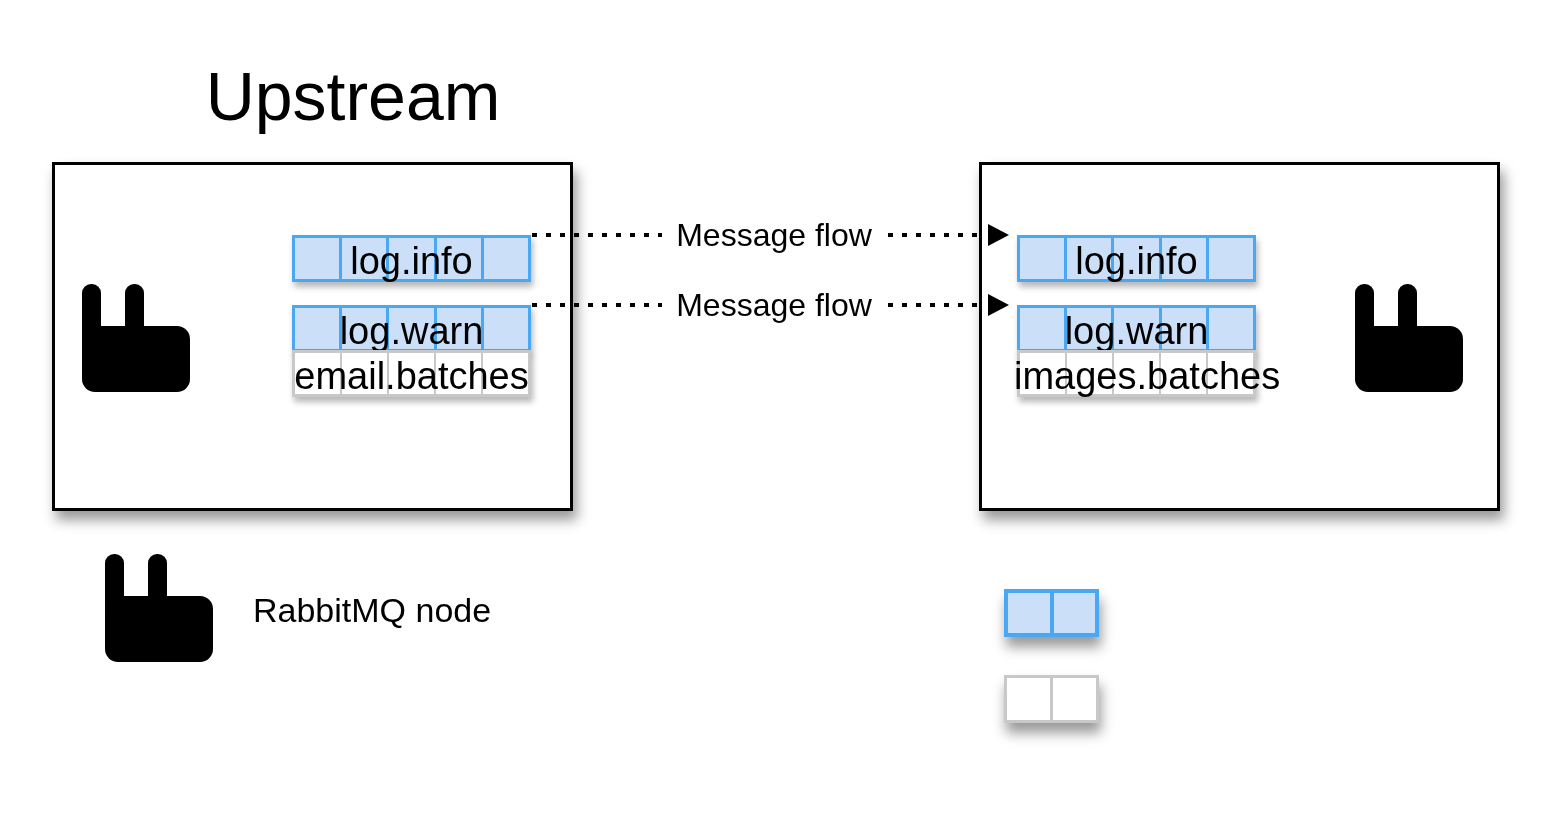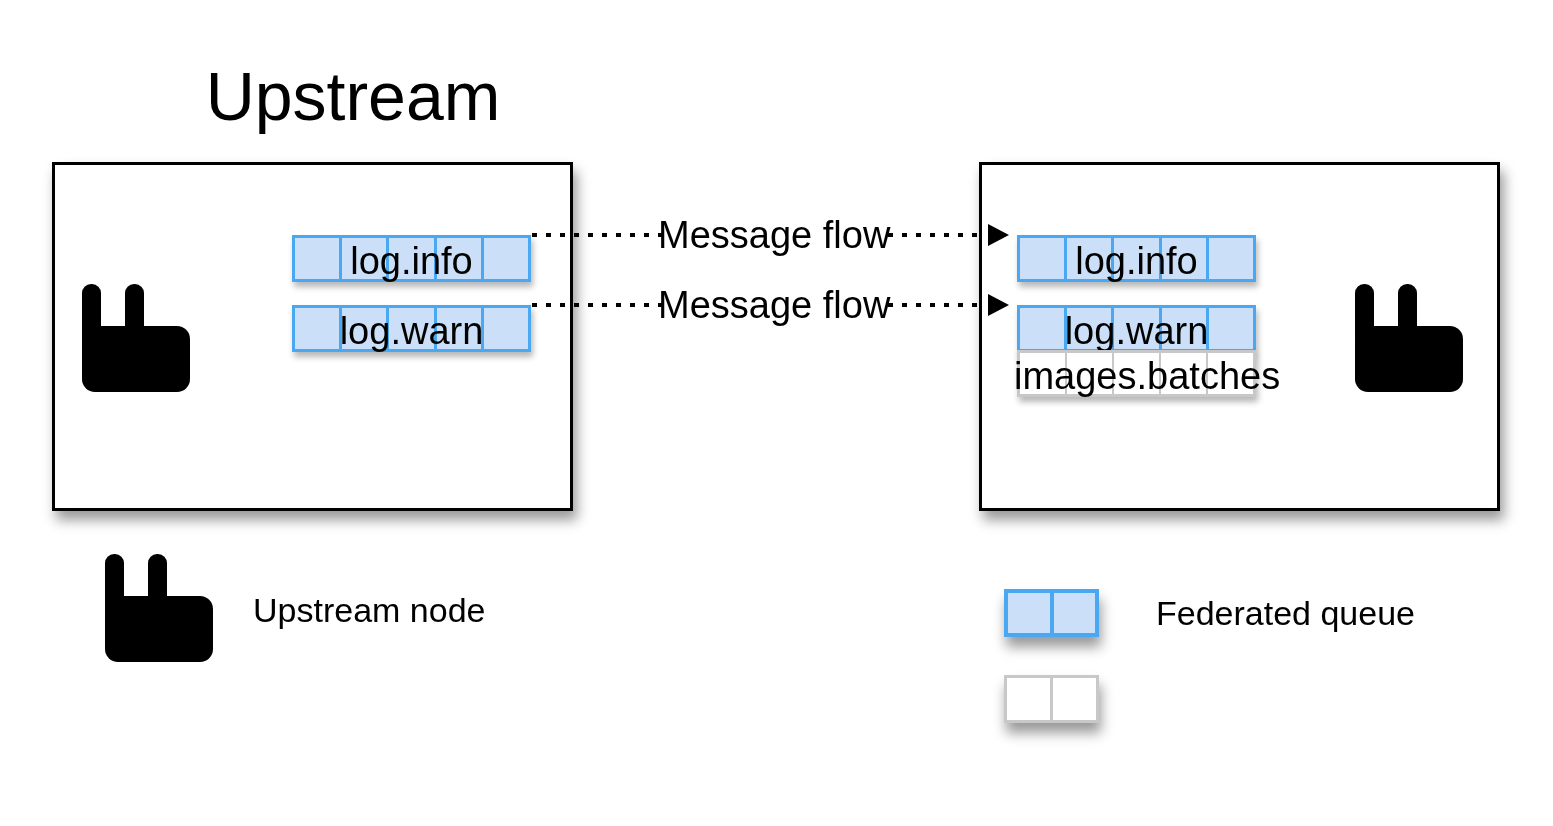--- a/index.html
+++ b/index.html
@@ -42,21 +42,21 @@
   .queue-label{
     position:absolute;left:-6px;right:-6px;top:0;height:47px;line-height:46px;
     text-align:center;font-size:38px;white-space:nowrap;color:var(--ink);
   }
   .dots{
     position:absolute;height:4px;
     background-image:repeating-linear-gradient(90deg,#000 0,#000 5px,transparent 5px,transparent 14px);
   }
   .flow-label{
     position:absolute;left:658px;width:232px;height:42px;line-height:42px;
-    text-align:center;font-size:38px;white-space:nowrap;
+    text-align:center;font-size:32px;white-space:nowrap;
   }
   .arrowhead{
     position:absolute;left:988px;width:0;height:0;
     border-top:11px solid transparent;border-bottom:11px solid transparent;
     border-left:21px solid #000;
   }
   .rabbit{position:absolute;width:108px;height:108px;}
   .legend-label{
     position:absolute;height:42px;line-height:42px;font-size:34px;white-space:nowrap;
   }
@@ -112,20 +112,30 @@
   <div class="queue federated" style="left:292px;top:281px">
     <div class="cells">
       <i class="c"></i>
         <i class="c"></i>
         <i class="c"></i>
         <i class="c"></i>
         <i class="c"></i>
     </div>
     <span class="queue-label">log.warn</span>
   </div>
+  <div class="queue unfederated" style="left:292px;top:350px">
+    <div class="cells">
+      <i class="c"></i>
+        <i class="c"></i>
+        <i class="c"></i>
+        <i class="c"></i>
+        <i class="c"></i>
+    </div>
+    <span class="queue-label">email.batches</span>
+  </div>
 
   <div class="queue federated" style="left:1017px;top:211px">
     <div class="cells">
       <i class="c"></i>
         <i class="c"></i>
         <i class="c"></i>
         <i class="c"></i>
         <i class="c"></i>
     </div>
     <span class="queue-label">log.info</span>
@@ -157,26 +167,25 @@
   <div class="arrowhead" style="top:224px"></div>
 
   <div class="dots" style="left:532px;top:303px;width:130px"></div>
   <div class="flow-label" style="top:284px">Message flow</div>
   <div class="dots" style="left:888px;top:303px;width:96px"></div>
   <div class="arrowhead" style="top:294px"></div>
 
   <svg class="rabbit" style="left:105px;top:554px" viewBox="0 0 108 108">
     <use href="#rabbit-shape"></use>
   </svg>
-  <div class="legend-label" style="left:253px;top:589px">Upstream node</div>
+  <div class="legend-label" style="left:253px;top:589px">RabbitMQ node</div>
 
   <div class="swatch federated" style="top:589px">
     <i class="c"></i>
       <i class="c"></i>
   </div>
-  <div class="legend-label" style="left:1156px;top:592px">Federated queue</div>
 
   <div class="swatch unfederated" style="top:675px">
     <i class="c"></i>
       <i class="c"></i>
   </div>
 
 </div>
 
 </body></html>

